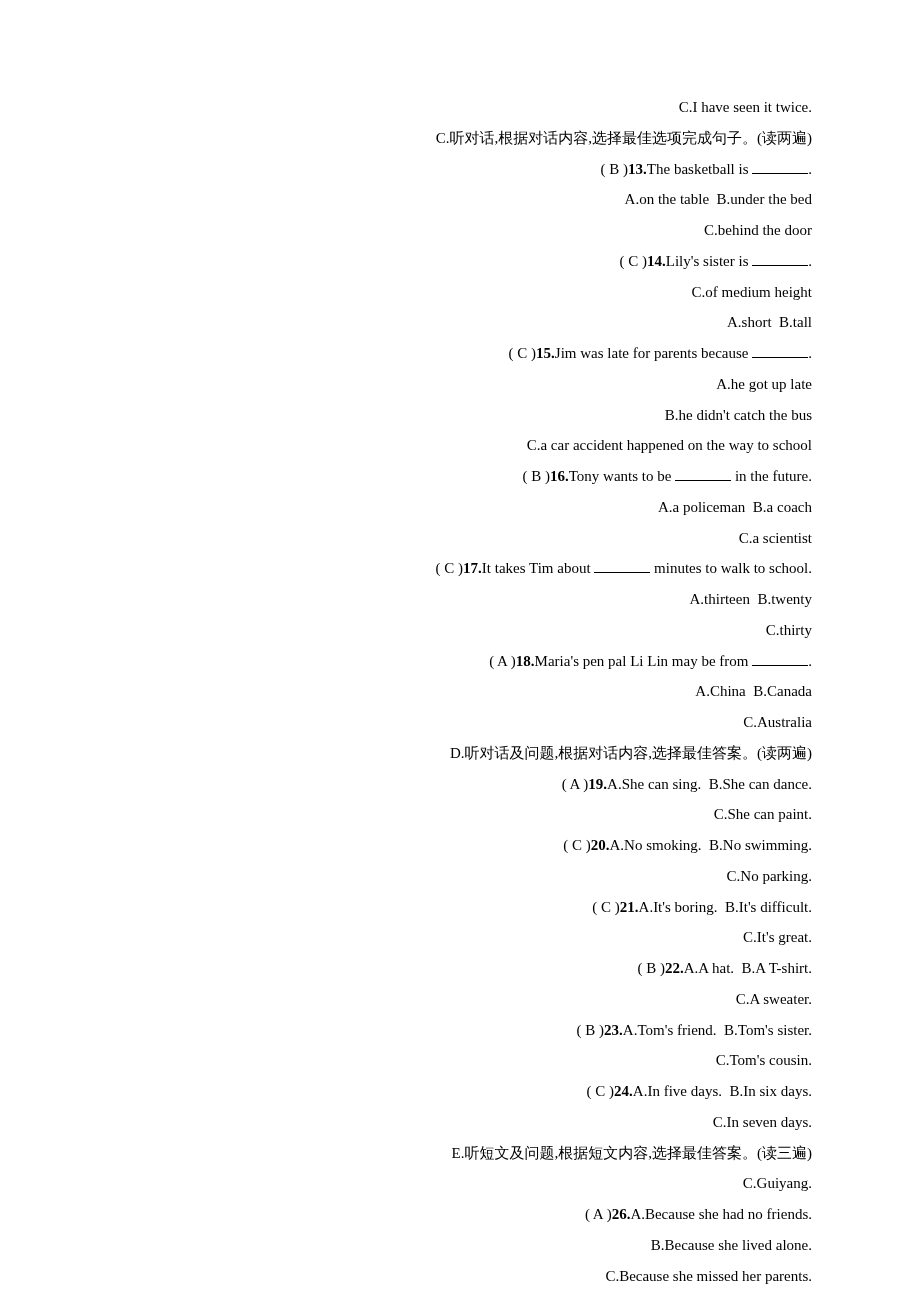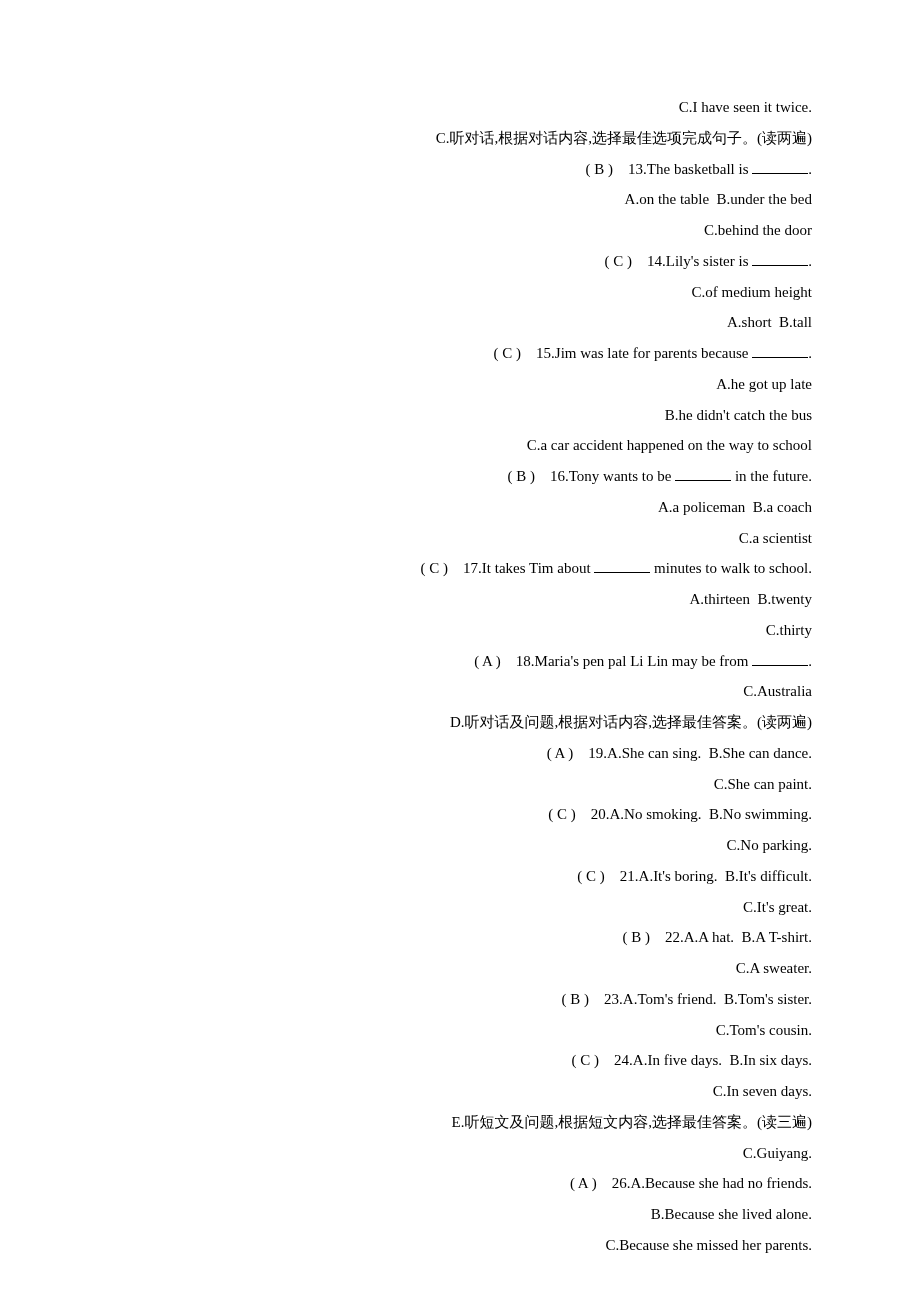--- a/index.html
+++ b/index.html
@@ -11,22 +11,21 @@
       line-height: 2.05;
       color: #000;
       width: 920px;
       box-sizing: border-box;
     }
     .line {
       white-space: pre-wrap;
       text-align: right;
     }
     .bold {
-      font-weight: normal;
-      margin-left: 15px;
+      font-weight: bold;
     }
     .blank {
       display: inline-block;
       border-bottom: 1px solid #000;
       width: 56px;
       vertical-align: baseline;
       height: 0.9em;
     }
   </style>
 </head>
@@ -45,20 +44,21 @@
     <div class="line"><span>A.he got up late</span></div>
     <div class="line"><span>B.he didn't catch the bus</span></div>
     <div class="line"><span>C.a car accident happened on the way to school</span></div>
     <div class="line"><span>( B )</span><span class="bold">16.</span><span>Tony wants to be </span><span class="blank"></span><span> in the future.</span></div>
     <div class="line"><span>A.a policeman  B.a coach</span></div>
     <div class="line"><span>C.a scientist</span></div>
     <div class="line"><span>( C )</span><span class="bold">17.</span><span>It takes Tim about </span><span class="blank"></span><span> minutes to walk to school.</span></div>
     <div class="line"><span>A.thirteen  B.twenty</span></div>
     <div class="line"><span>C.thirty</span></div>
     <div class="line"><span>( A )</span><span class="bold">18.</span><span>Maria's pen pal Li Lin may be from </span><span class="blank"></span><span>.</span></div>
+    <div class="line"><span>A.China  B.Canada</span></div>
     <div class="line"><span>C.Australia</span></div>
     <div class="line"><span>D.听对话及问题,根据对话内容,选择最佳答案。(读两遍)</span></div>
     <div class="line"><span>( A )</span><span class="bold">19.</span><span>A.She can sing.  B.She can dance.</span></div>
     <div class="line"><span>C.She can paint.</span></div>
     <div class="line"><span>( C )</span><span class="bold">20.</span><span>A.No smoking.  B.No swimming.</span></div>
     <div class="line"><span>C.No parking.</span></div>
     <div class="line"><span>( C )</span><span class="bold">21.</span><span>A.It's boring.  B.It's difficult.</span></div>
     <div class="line"><span>C.It's great.</span></div>
     <div class="line"><span>( B )</span><span class="bold">22.</span><span>A.A hat.  B.A T-shirt.</span></div>
     <div class="line"><span>C.A sweater.</span></div>

